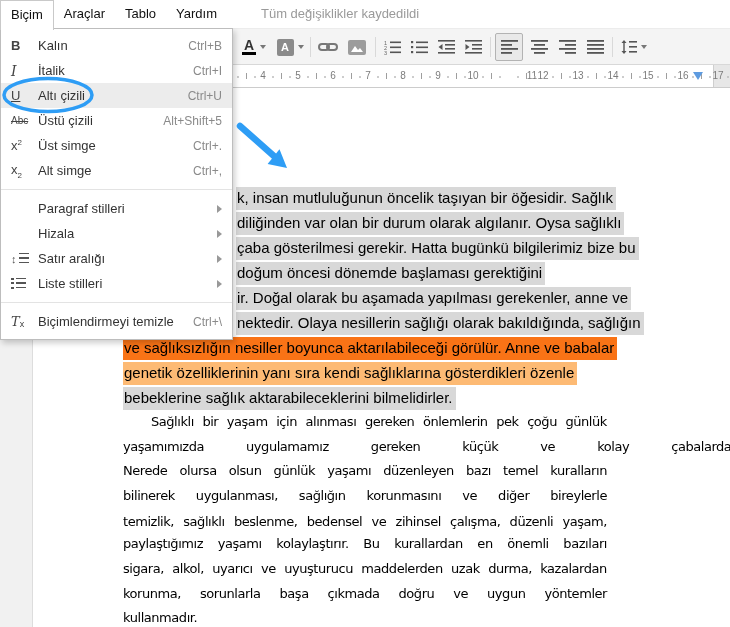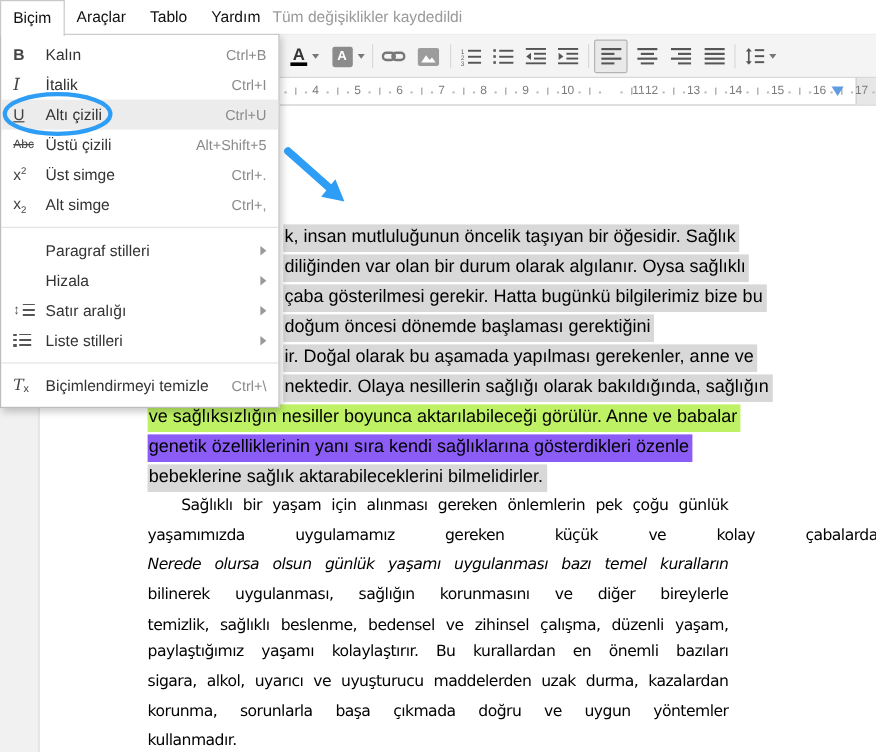--- a/index.html
+++ b/index.html
@@ -5,21 +5,21 @@
   *{margin:0;padding:0;box-sizing:border-box}
   html,body{background:#fff}
   .app{position:relative;width:730px;height:627px;overflow:hidden;background:#fff;
        font-family:"Liberation Sans",sans-serif;color:#000}
 
   
   .menubar{position:absolute;left:0;top:0;width:730px;height:28px;background:#fff;
            display:flex;align-items:stretch;font-size:13px;z-index:12}
   .menu-item{padding:0 10px;line-height:28px;cursor:default;color:#111}
   .menu-item.open{background:#fff;border:1px solid #c9c9c9;border-bottom:none;height:30px;z-index:13}
-  .mb-status{color:#9a9a9a;line-height:28px;font-size:13px}
+  .mb-status{margin-left:34px;color:#9a9a9a;line-height:28px;font-size:13px}
 
   
   .toolbar{position:absolute;left:0;top:28px;width:730px;height:37px;background:#f4f4f4;
            border-top:1px solid #ececec;border-bottom:1px solid #d8d8d8;z-index:1}
   .tb{position:absolute;top:4px;height:28px;background:transparent;border:1px solid transparent;
       display:flex;align-items:center;justify-content:center;padding:0;cursor:pointer}
   .tb.selected{background:#e9e9e9;border:1px solid #b3b3b3;border-radius:2px}
   .tsep{position:absolute;top:8px;width:1px;height:20px;background:#d9d9d9}
   .caret{width:0;height:0;border-left:3.5px solid transparent;border-right:3.5px solid transparent;
          border-top:4px solid #777;margin-left:4px}
@@ -278,22 +278,22 @@
 
   <div class="doc">
     <div class="gutter"></div>
     <div id="para1">
         <div class="p1line" style="left: 236px; top: 98px;"><span class="sel" style="background: rgb(216, 216, 216);">k, insan mutluluğunun öncelik taşıyan bir öğesidir. Sağlık</span></div>
         <div class="p1line" style="left: 236px; top: 123px;"><span class="sel" style="background: rgb(216, 216, 216);">diliğinden var olan bir durum olarak algılanır. Oysa sağlıklı</span></div>
         <div class="p1line" style="left: 236px; top: 148px;"><span class="sel" style="background: rgb(216, 216, 216);">çaba gösterilmesi gerekir. Hatta bugünkü bilgilerimiz bize bu</span></div>
         <div class="p1line" style="left: 236px; top: 173px;"><span class="sel" style="background: rgb(216, 216, 216);">doğum öncesi dönemde başlaması gerektiğini</span></div>
         <div class="p1line" style="left: 236px; top: 198px;"><span class="sel" style="background: rgb(216, 216, 216);">ir. Doğal olarak bu aşamada yapılması gerekenler, anne ve</span></div>
         <div class="p1line" style="left: 236px; top: 223px;"><span class="sel" style="background: rgb(216, 216, 216);">nektedir. Olaya nesillerin sağlığı olarak bakıldığında, sağlığın</span></div>
-        <div class="p1line" style="left: 123px; top: 248px;"><span class="sel" style="background: #bef264;">ve sağlıksızlığın nesiller boyunca aktarılabileceği görülür. Anne ve babalar</span></div>
-        <div class="p1line" style="left: 123px; top: 273px;"><span class="sel" style="background: #8b5cf6;">genetik özelliklerinin yanı sıra kendi sağlıklarına gösterdikleri özenle</span></div>
+        <div class="p1line" style="left: 123px; top: 248px;"><span class="sel" style="background: #f97316;">ve sağlıksızlığın nesiller boyunca aktarılabileceği görülür. Anne ve babalar</span></div>
+        <div class="p1line" style="left: 123px; top: 273px;"><span class="sel" style="background: #fdba74;">genetik özelliklerinin yanı sıra kendi sağlıklarına gösterdikleri özenle</span></div>
         <div class="p1line" style="left: 123px; top: 298px;"><span class="sel" style="background: rgb(216, 216, 216);">bebeklerine sağlık aktarabileceklerini bilmelidirler.</span></div>
       </div>
     <div id="para2">
         <div class="p2line jl indent" style="top: 322px;">
           <span class="w">Sağlıklı</span>
           <span class="w">bir</span>
           <span class="w">yaşam</span>
           <span class="w">için</span>
           <span class="w">alınması</span>
           <span class="w">gereken</span>
@@ -305,27 +305,27 @@
         <div class="p2line jl" style="top: 346.5px; gap: 42px;">
           <span class="w">yaşamımızda</span>
           <span class="w">uygulamamız</span>
           <span class="w">gereken</span>
           <span class="w">küçük</span>
           <span class="w">ve</span>
           <span class="w">kolay</span>
           <span class="w">çabalardan</span>
           <span class="w">oluşur.</span>
         </div>
-        <div class="p2line jl" style="top: 371px; font-style: italic;">
+        <div class="p2line jl" style="top: 371px;">
           <span class="w">Nerede</span>
           <span class="w">olursa</span>
           <span class="w">olsun</span>
           <span class="w">günlük</span>
           <span class="w">yaşamı</span>
-          <span class="w">uygulanması</span>
+          <span class="w">düzenleyen</span>
           <span class="w">bazı</span>
           <span class="w">temel</span>
           <span class="w">kuralların</span>
         </div>
         <div class="p2line jl" style="top: 395.5px;">
           <span class="w">bilinerek</span>
           <span class="w">uygulanması,</span>
           <span class="w">sağlığın</span>
           <span class="w">korunmasını</span>
           <span class="w">ve</span>

